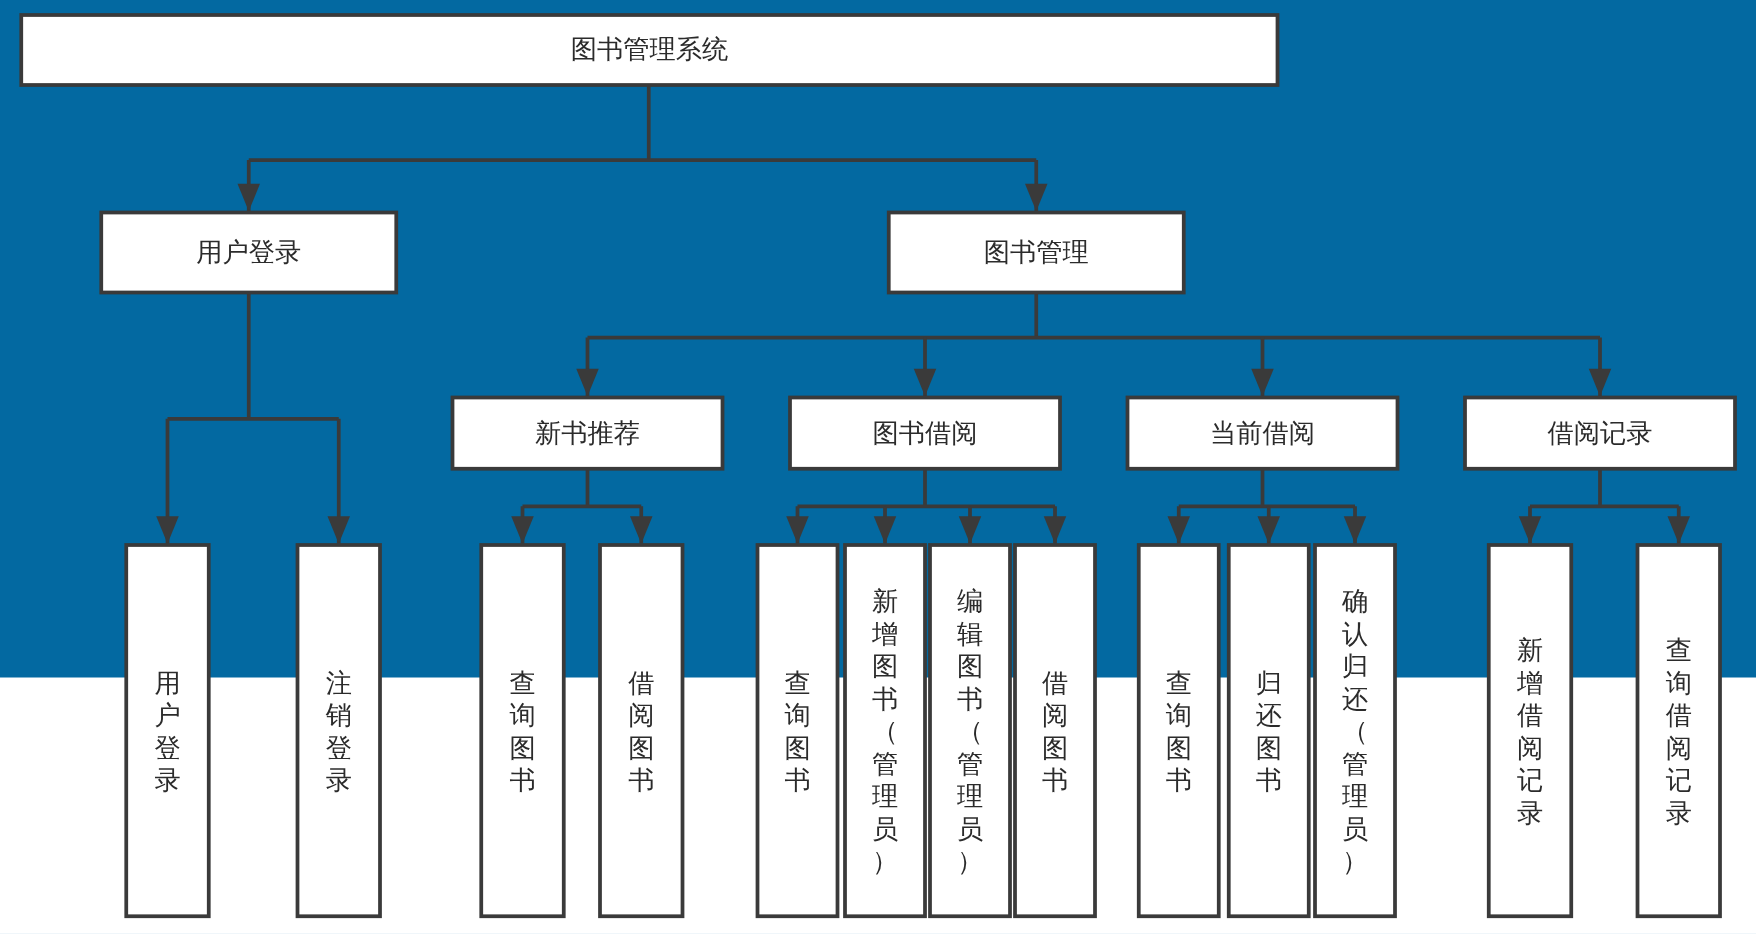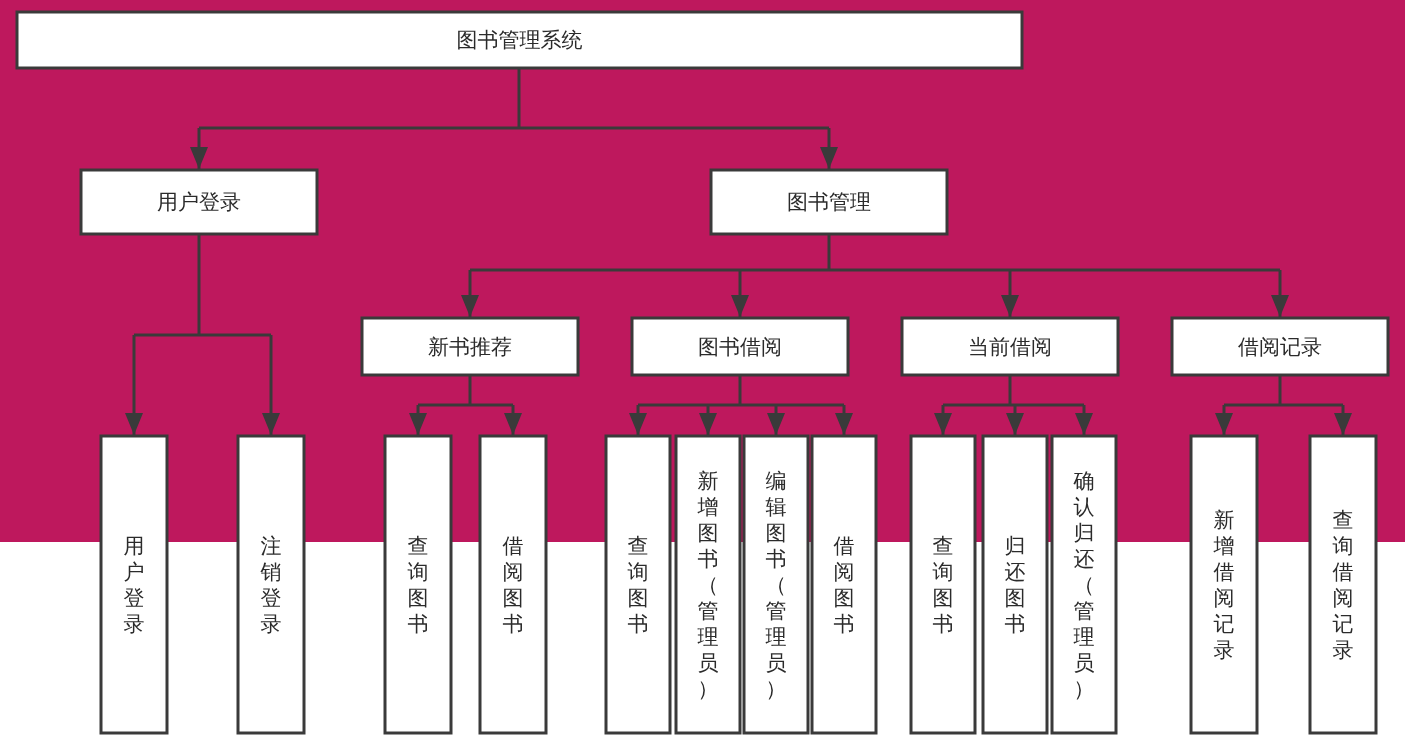--- a/index.html
+++ b/index.html
@@ -12,21 +12,21 @@
     width: 1405px;
     height: 747px;
     font-family: "DejaVu Sans", "Liberation Sans", sans-serif;
     overflow: hidden;
     position: relative;
   }
   #diagram-root {
     position: relative;
     width: 1405px;
     height: 542px;
-    background: #be185d;
+    background: #0369a1;
   }
   svg#chart-svg {
     position: absolute;
     top: 0;
     left: 0;
     width: 1405px;
     height: 747px;
     display: block;
     shape-rendering: geometricPrecision;
   }

